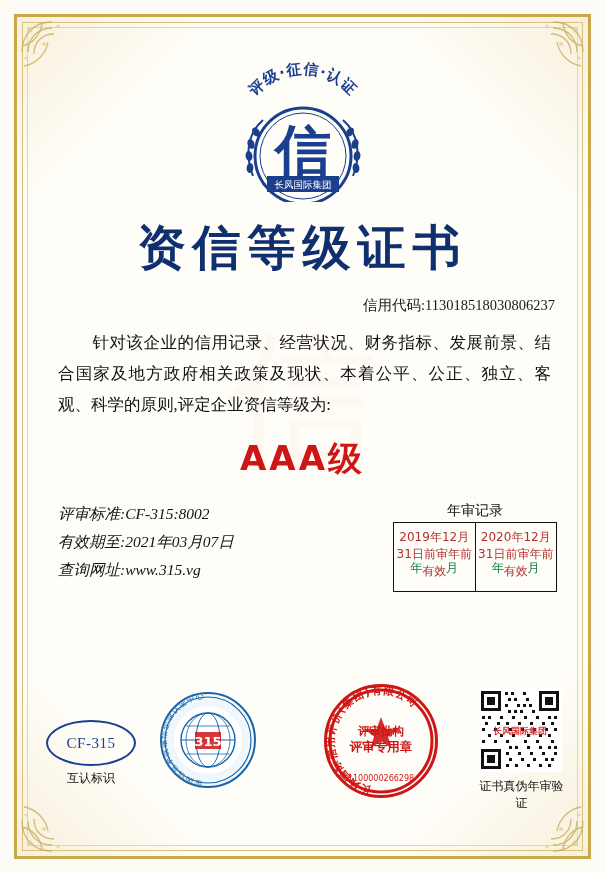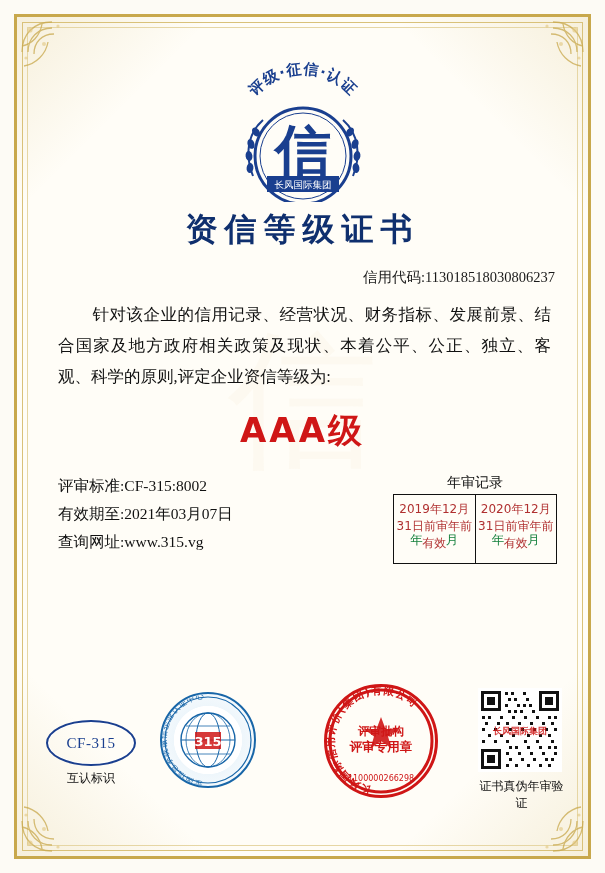--- a/index.html
+++ b/index.html
@@ -64,25 +64,25 @@
   .emblem {
     display: inline-block;
     position: relative;
     width: 160px;
     height: 142px;
   }
 
   
   .cert-title {
     text-align: center;
-    font-size: 32px;
+    font-size: 48px;
     letter-spacing: 7px;
     color: #0f2f6e;
     font-weight: bold;
-    margin-top: 2px;
+    margin-top: 10px;
     font-family: Liberation Mono, monospace;
   }
   .credit-code {
     text-align: right;
     font-size: 14.5px;
     color: #1a1a1a;
     margin-top: 16px;
     padding-right: 10px;
     font-family: "Liberation Serif", serif;
   }
@@ -117,20 +117,21 @@
     margin-top: 18px;
     display: flex;
     align-items: flex-start;
     padding: 0 8px 0 18px;
   }
   .info-list {
     flex: 0 0 310px;
     font-size: 15.5px;
     color: #111;
     line-height: 28px;
+    font-style: italic;
   }
   .info-list div { white-space: nowrap; }
   .review-box {
     flex: 1;
     margin-left: 25px;
     margin-top: 2px;
   }
   .review-title {
     font-size: 14px;
     color: #111;

